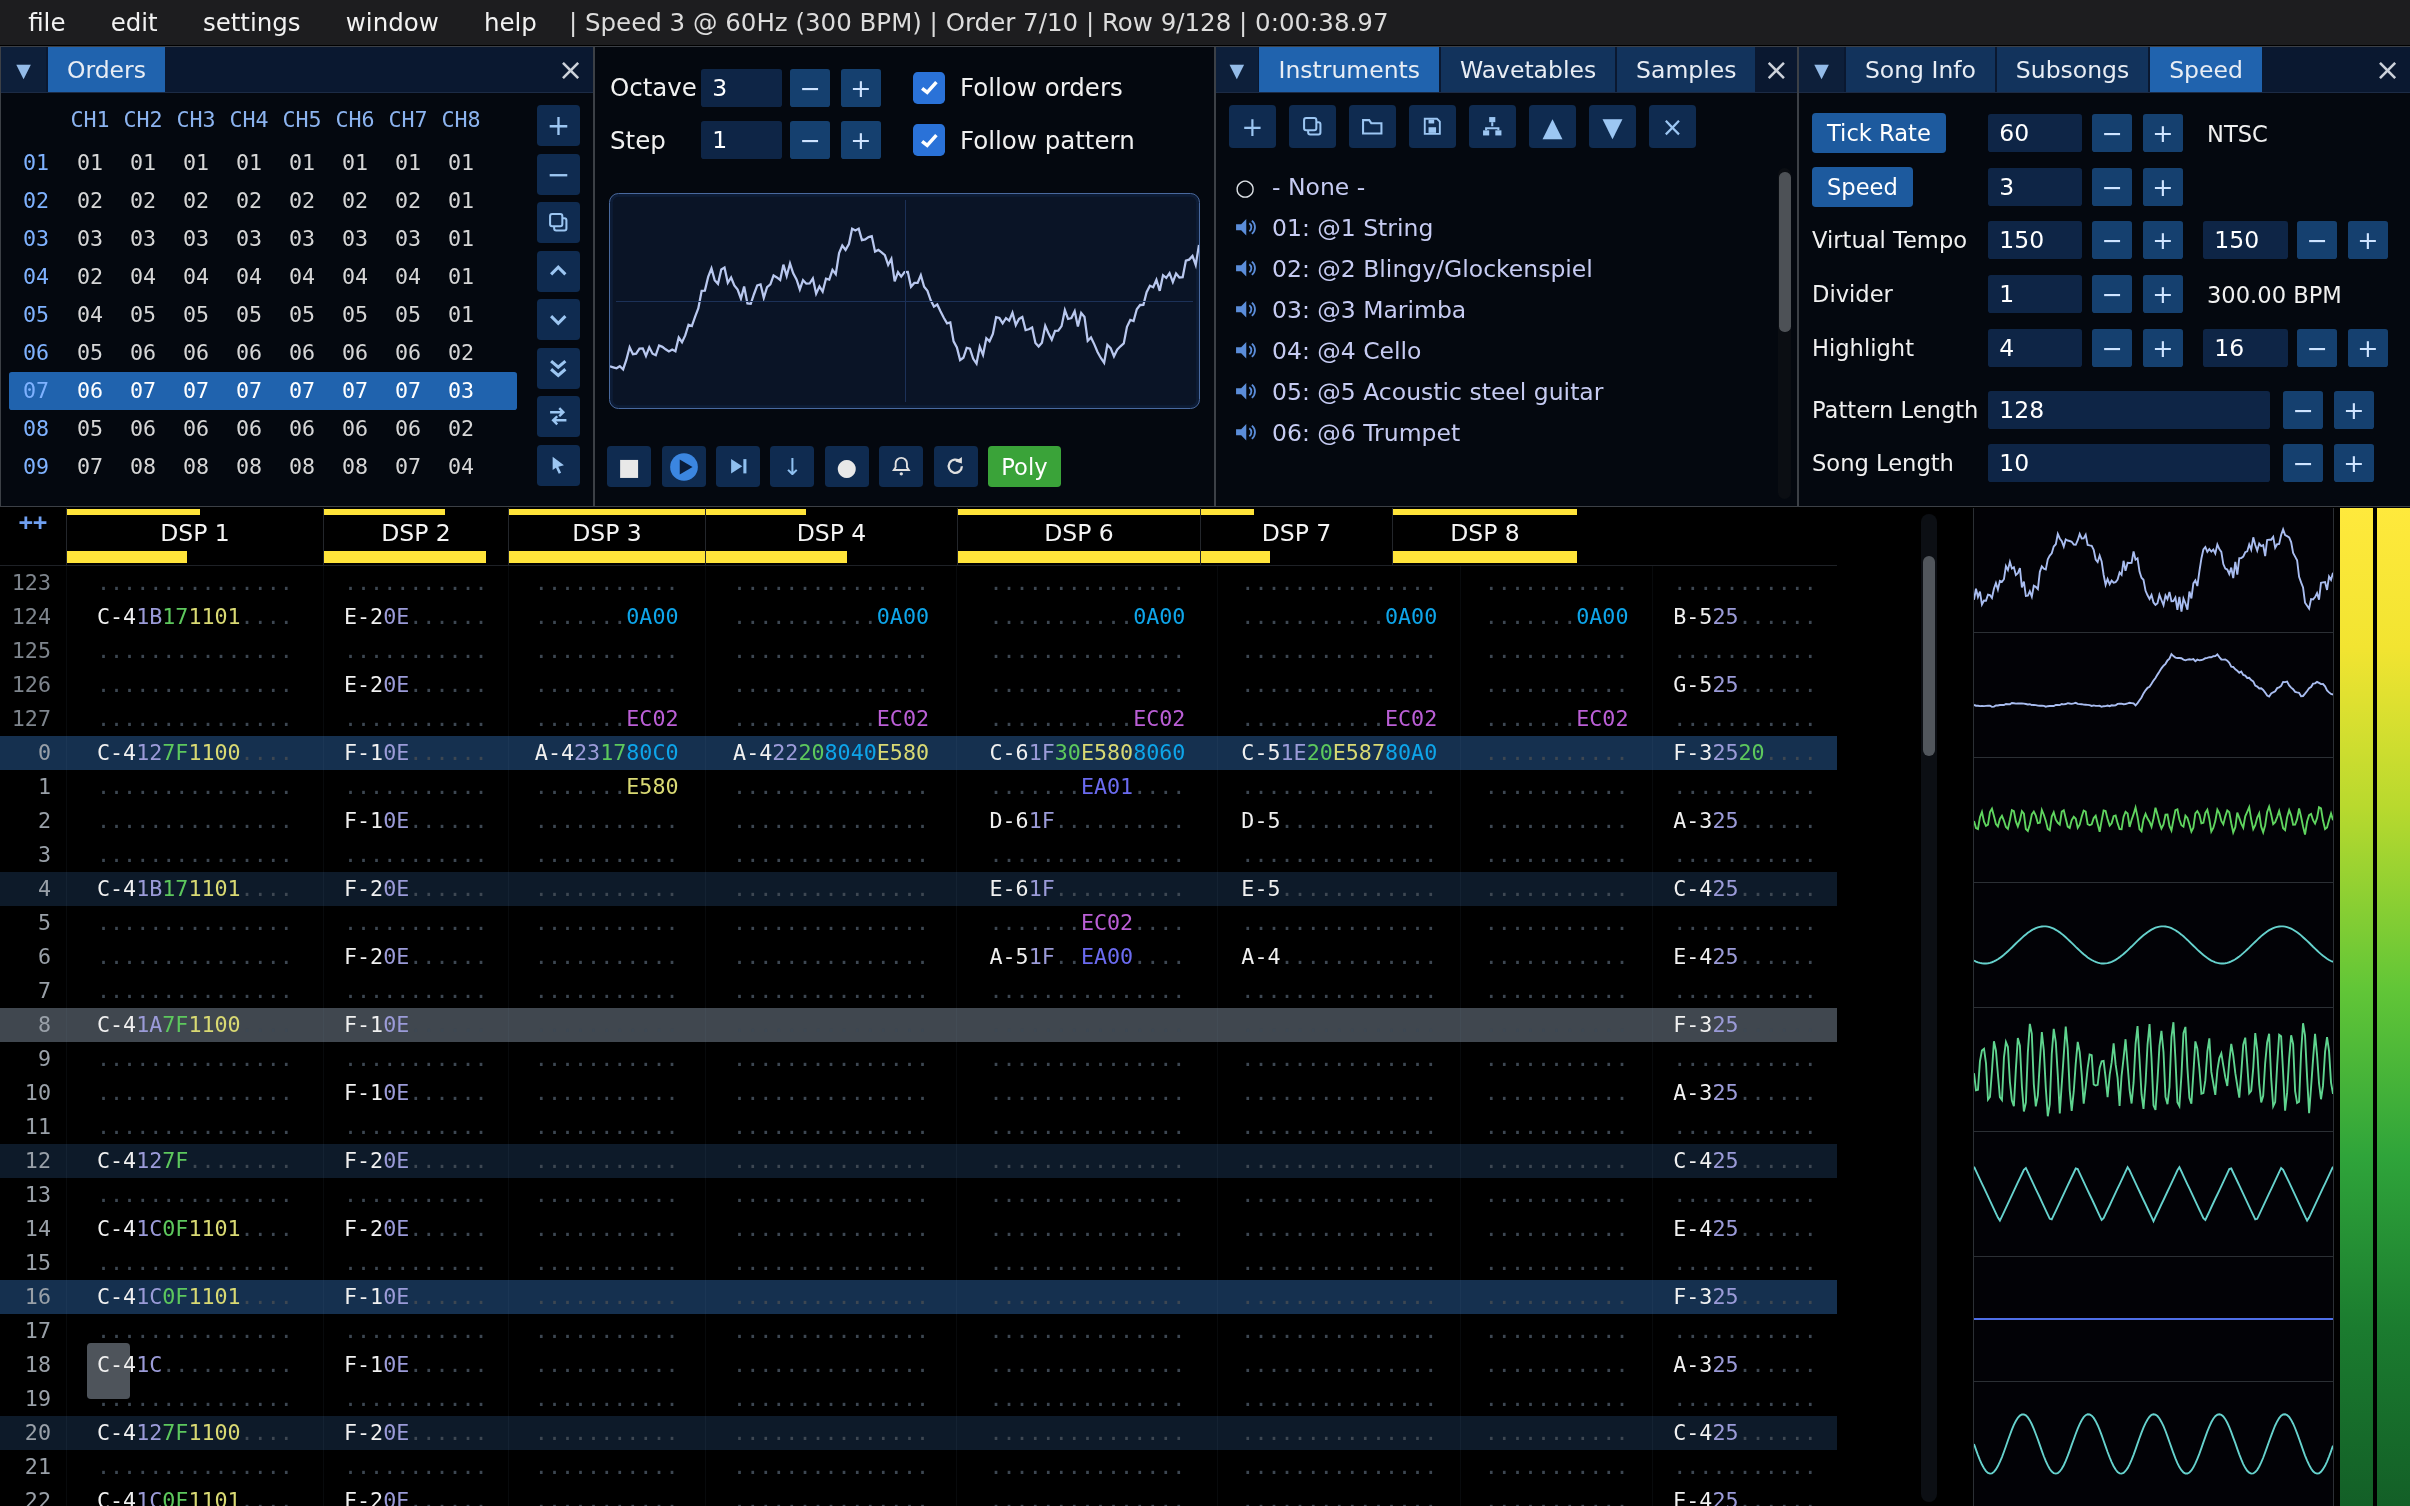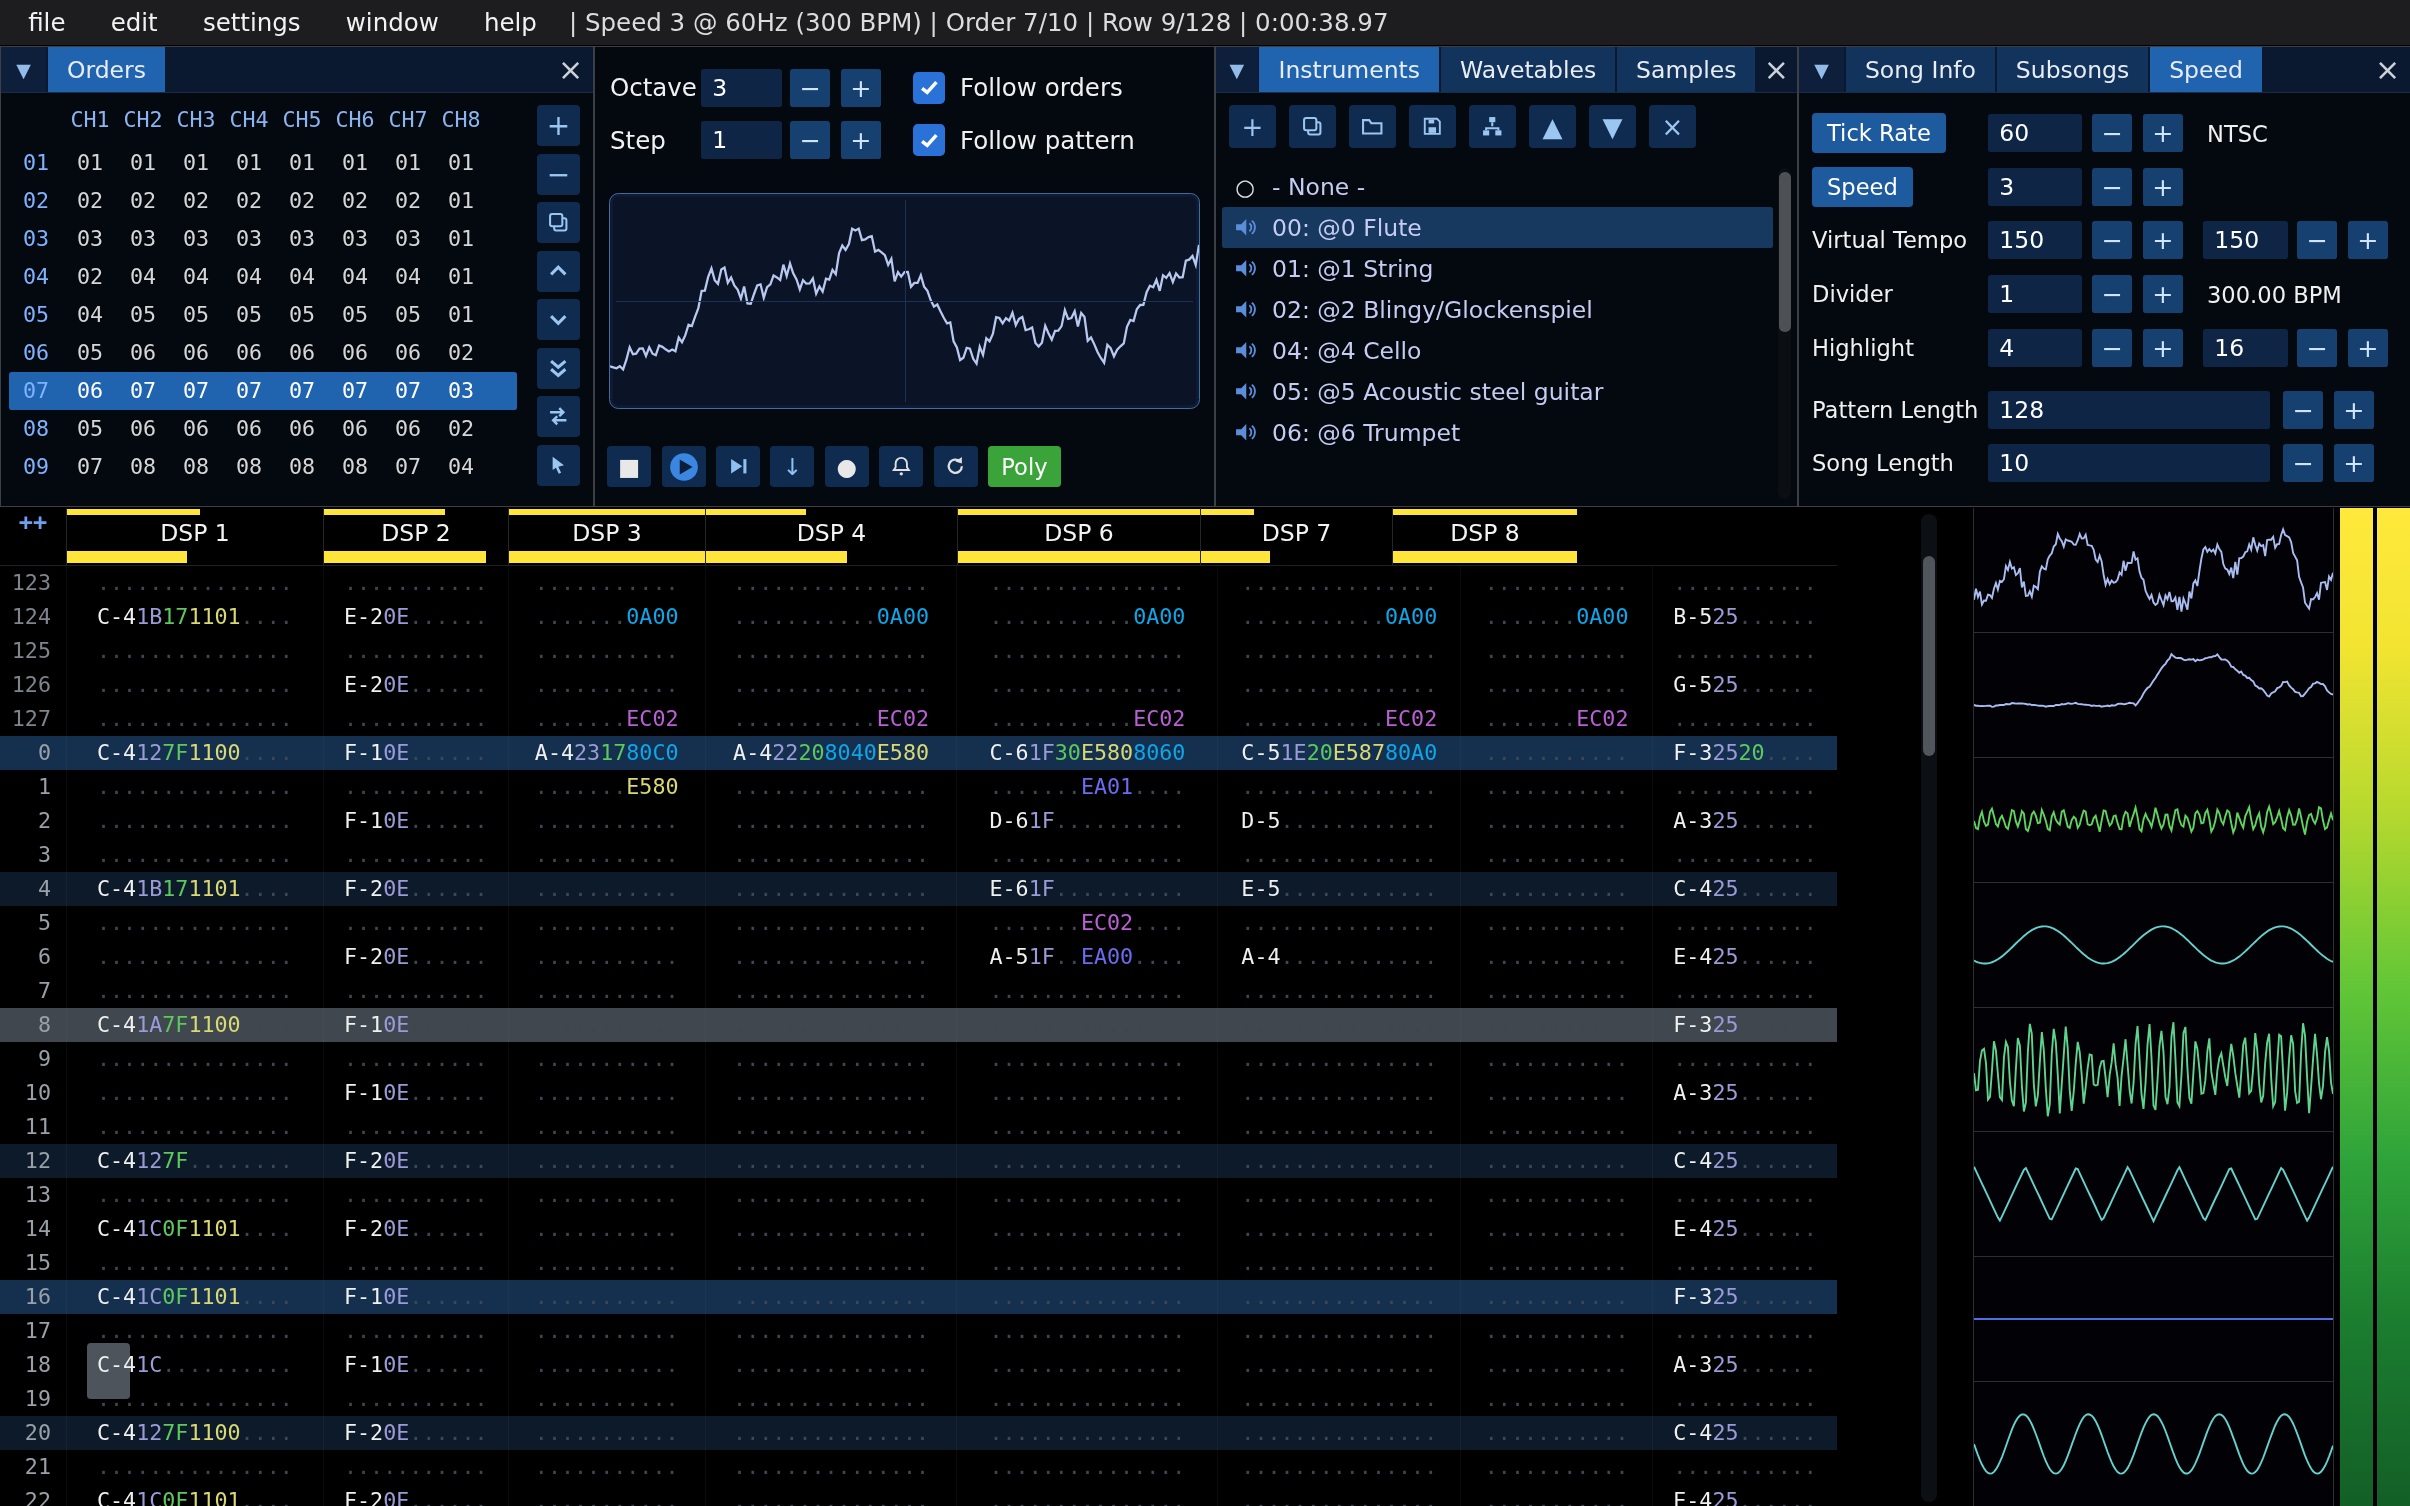--- a/index.html
+++ b/index.html
@@ -361,46 +361,46 @@
       </div>
       <div class="i-tool">▲</div>
       <div class="i-tool">▼</div>
       <div class="i-tool">×</div>
     </div>
   <div class="ins-list" id="instrument-list">
       <div class="ins-row">
         <span class="ins-ic" style="color: rgb(223, 227, 232);">○</span>
         <span>- None -</span>
       </div>
-      <div class="ins-row sel">
-        <span class="ins-ic">
-          <svg viewBox="0 0 24 24" width="24.5" height="24.5">
-            <polygon points="3,9 8,9 13,4 13,20 8,15 3,15" fill="currentColor"></polygon>
-            <path d="M16 8 a5 5 0 0 1 0 8 M18.5 5.5 a8.5 8.5 0 0 1 0 13" fill="none" stroke="currentColor" stroke-width="1.8"></path>
-          </svg>
-        </span>
-        <span>00: @0 Flute</span>
-      </div>
       <div class="ins-row">
         <span class="ins-ic">
           <svg viewBox="0 0 24 24" width="24.5" height="24.5">
             <polygon points="3,9 8,9 13,4 13,20 8,15 3,15" fill="currentColor"></polygon>
             <path d="M16 8 a5 5 0 0 1 0 8 M18.5 5.5 a8.5 8.5 0 0 1 0 13" fill="none" stroke="currentColor" stroke-width="1.8"></path>
           </svg>
         </span>
         <span>01: @1 String</span>
       </div>
       <div class="ins-row">
         <span class="ins-ic">
           <svg viewBox="0 0 24 24" width="24.5" height="24.5">
             <polygon points="3,9 8,9 13,4 13,20 8,15 3,15" fill="currentColor"></polygon>
             <path d="M16 8 a5 5 0 0 1 0 8 M18.5 5.5 a8.5 8.5 0 0 1 0 13" fill="none" stroke="currentColor" stroke-width="1.8"></path>
           </svg>
         </span>
         <span>02: @2 Blingy/Glockenspiel</span>
+      </div>
+      <div class="ins-row">
+        <span class="ins-ic">
+          <svg viewBox="0 0 24 24" width="24.5" height="24.5">
+            <polygon points="3,9 8,9 13,4 13,20 8,15 3,15" fill="currentColor"></polygon>
+            <path d="M16 8 a5 5 0 0 1 0 8 M18.5 5.5 a8.5 8.5 0 0 1 0 13" fill="none" stroke="currentColor" stroke-width="1.8"></path>
+          </svg>
+        </span>
+        <span>03: @3 Marimba</span>
       </div>
       <div class="ins-row">
         <span class="ins-ic">
           <svg viewBox="0 0 24 24" width="24.5" height="24.5">
             <polygon points="3,9 8,9 13,4 13,20 8,15 3,15" fill="currentColor"></polygon>
             <path d="M16 8 a5 5 0 0 1 0 8 M18.5 5.5 a8.5 8.5 0 0 1 0 13" fill="none" stroke="currentColor" stroke-width="1.8"></path>
           </svg>
         </span>
         <span>04: @4 Cello</span>
       </div>

